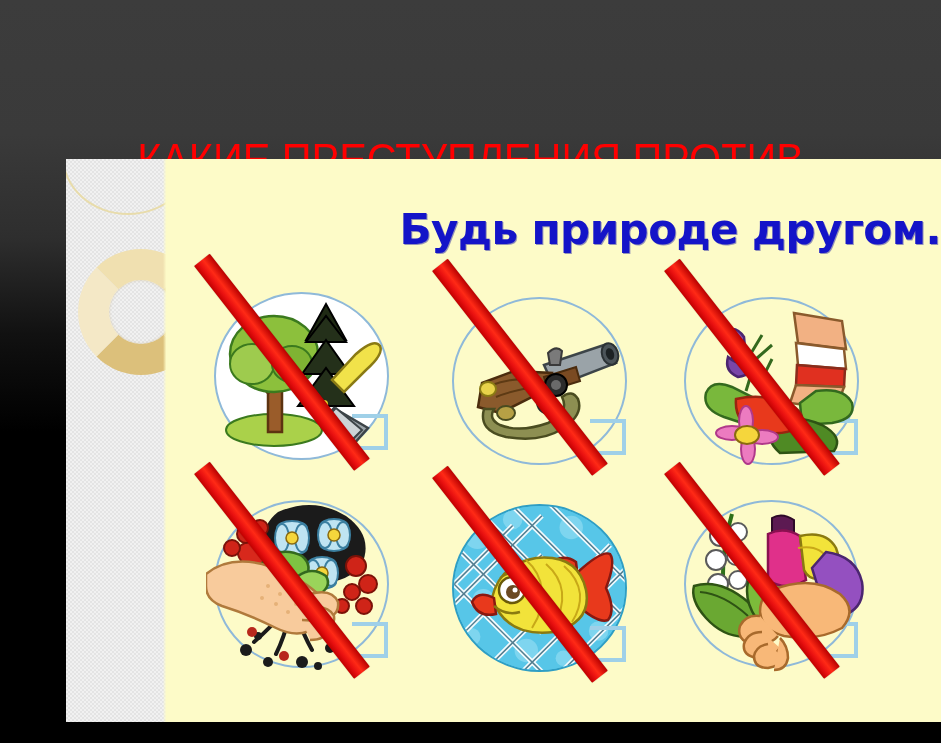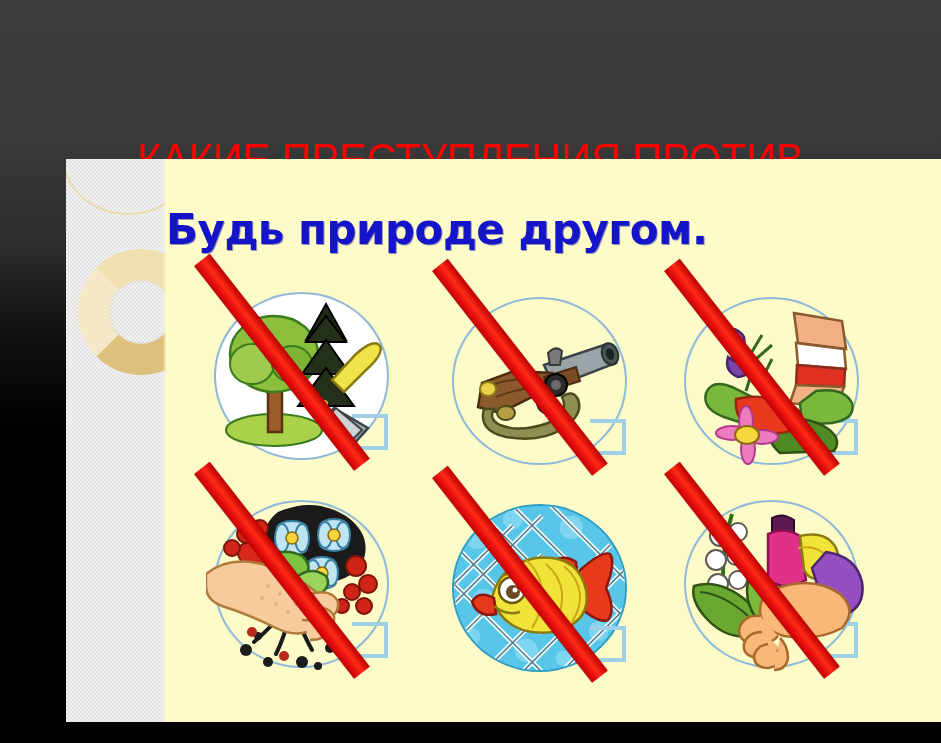--- a/index.html
+++ b/index.html
@@ -60,21 +60,21 @@
     box-shadow:inset 0 0 3px rgba(180,150,80,.35);
   }
   #panel-edge{
     position:absolute; right:0; top:0; width:3px; height:563px;
     background:linear-gradient(to right,rgba(235,235,200,.0),rgba(253,251,200,.9));
   }
 
   
   #slide-heading{
     position:absolute; left:100px; top:46px; width:775px;
-    text-align:left;
+    text-align:right;
     color:#1414c8;
     font-size:42px; font-weight:bold; letter-spacing:-0.5px;
     font-family:"DejaVu Sans","Liberation Sans",sans-serif;
     text-shadow:1px 1px 0 rgba(20,20,160,.45);
   }
 
   
   #grid{
     position:absolute; left:140px; top:123px;
     width:735px; height:420px;

